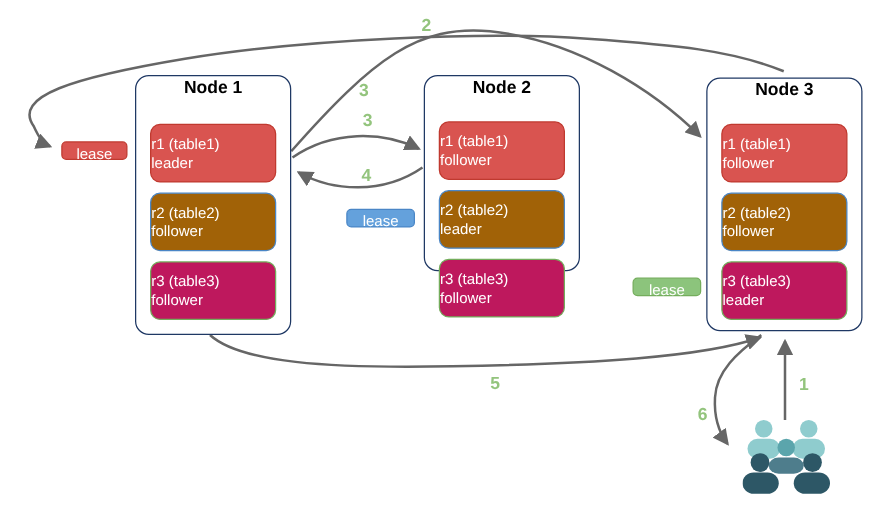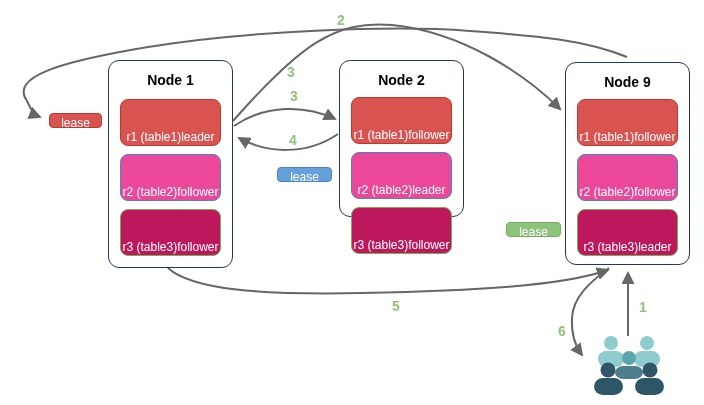--- a/index.html
+++ b/index.html
@@ -6,29 +6,29 @@
   .stage{
     position:relative;width:704px;height:405px;background:#ffffff;overflow:hidden;
     font-family:"Liberation Sans","DejaVu Sans",sans-serif;
   }
   .arrows{position:absolute;left:0;top:0;width:704px;height:405px;pointer-events:none;}
   .node{
     position:absolute;width:125px;background:#ffffff;border:1.6px solid #1f3864;
     border-radius:11px;box-sizing:border-box;
   }
   .node-title{
-    text-align:center;margin-top:11px;font-size:14px;font-weight:bold;color:#000000;
+    text-align:center;font-size:14px;font-weight:bold;color:#000000;
   }
   .replica{
     position:absolute;left:11px;width:101px;height:47px;border-radius:8px;
-    display:flex;flex-direction:row;align-items:flex-end;justify-content:center;
+    display:flex;flex-direction:column;align-items:flex-start;justify-content:center;
     color:#ffffff;font-size:12px;line-height:15px;text-align:center;box-sizing:border-box;
   }
   .replica.red{background:#d95450;border:1.5px solid #c0392f;}
-  .replica.blue{background:#ec4899;border:1.5px solid #4a86c6;}
+  .replica.blue{background:#a16207;border:1.5px solid #4a86c6;}
   .replica.green{background:#be185d;border:1.5px solid #74ad5c;}
   .r1{top:38px}.r2{top:93px}.r3{top:148px}
   .lease{
     position:absolute;height:15px;width:53px;border-radius:4px;color:#ffffff;
     font-size:12px;line-height:18px;text-align:center;box-sizing:border-box;
   }
   .lease.red{background:#d95450;border:1px solid #c0392f;}
   .lease.blue{background:#64a1dc;border:1px solid #4a86c6;}
   .lease.green{background:#8cc47c;border:1px solid #74ad5c;}
   .step{
@@ -85,21 +85,21 @@
       <span>r2 (table2)</span>
       <span>leader</span>
     </div>
     <div class="replica green r3" style="top:146px">
       <span>r3 (table3)</span>
       <span>follower</span>
     </div>
   </div>
 
   <div class="node" style="left:565px;top:62px;height:203px">
-    <div class="node-title">Node 9</div>
+    <div class="node-title">Node 3</div>
     <div class="replica red r1" style="top:36px">
       <span>r1 (table1)</span>
       <span>follower</span>
     </div>
     <div class="replica blue r2" style="top:91px">
       <span>r2 (table2)</span>
       <span>follower</span>
     </div>
     <div class="replica green r3" style="top:146px">
       <span>r3 (table3)</span>

